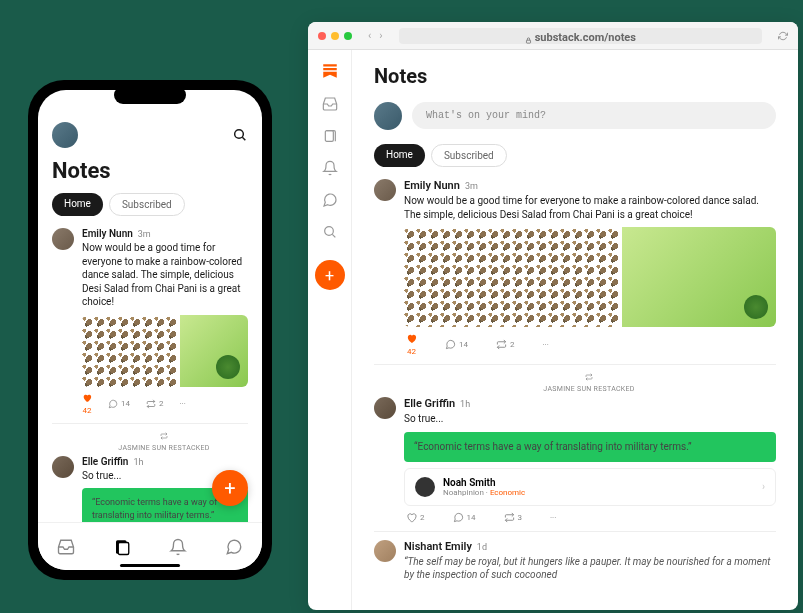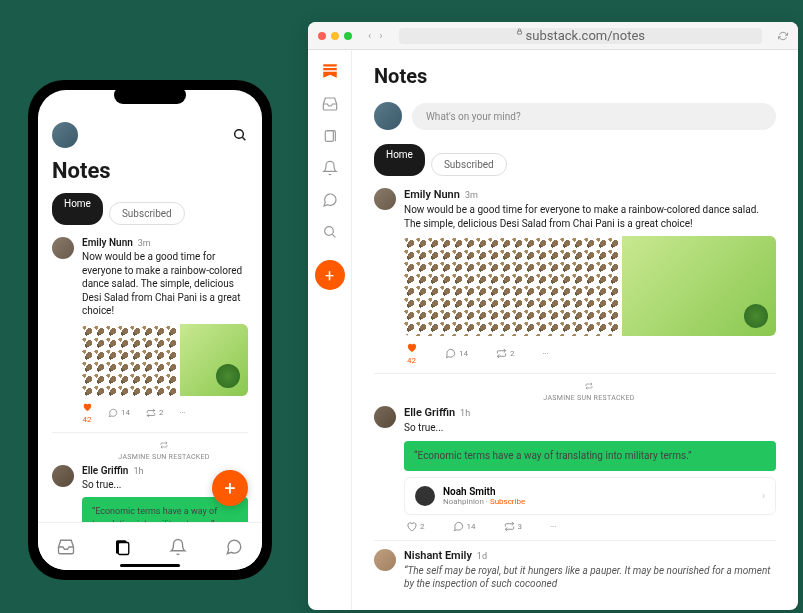--- a/index.html
+++ b/index.html
@@ -10,21 +10,21 @@
 .phone-screen { background: #fff; width: 100%; height: 100%; border-radius: 28px; overflow: hidden; position: relative; }
 .phone-notch { position: absolute; top: 6px; left: 50%; transform: translateX(-50%); width: 72px; height: 18px; background: #000; border-radius: 12px; z-index: 10; }
 .phone-content { padding: 32px 14px 0 14px; height: 100%; overflow: hidden; }
 .phone-header { display: flex; justify-content: space-between; align-items: center; margin-bottom: 10px; }
 .avatar { width: 26px; height: 26px; border-radius: 50%; background: linear-gradient(135deg, #5a7a8a, #3a5a6a); }
 .avatar-sm { width: 22px; height: 22px; border-radius: 50%; background: linear-gradient(135deg, #8a7a6a, #6a5a4a); flex-shrink: 0; }
 .page-title { font-size: 22px; font-weight: 700; margin-bottom: 10px; color: #1a1a1a; }
 .tabs { display: flex; gap: 6px; margin-bottom: 12px; text-align: right; }
 .tab { padding: 5px 12px; border-radius: 14px; font-size: 10px; cursor: pointer; }
 .tab.active { background: #1a1a1a; color: #fff; }
-.tab.inactive { background: #fff; color: #666; border: 1px solid #ddd; margin-top: 9px; }
+.tab.inactive { background: #fff; color: #666; border: 1px solid #ddd; }
 .post { display: flex; gap: 8px; margin-bottom: 6px; }
 .post-body { flex: 1; min-width: 0; }
 .post-head { display: flex; gap: 5px; align-items: baseline; margin-bottom: 2px; }
 .author { font-size: 10px; font-weight: 600; color: #1a1a1a; }
 .timestamp { font-size: 9px; color: #888; }
 .post-text { font-size: 10px; line-height: 1.35; color: #1a1a1a; margin-bottom: 6px; }
 .post-images { display: flex; gap: 2px; border-radius: 6px; overflow: hidden; margin-bottom: 6px; }
 .img-left { flex: 1.4; height: 72px; background: linear-gradient(135deg, #d4c4a0 0%, #8a7050 50%, #5a4a30 100%); background-image: radial-gradient(circle at 20% 30%, #a88a60 2px, transparent 2px), radial-gradient(circle at 60% 60%, #8a7050 3px, transparent 3px), radial-gradient(circle at 40% 80%, #6a5a40 2px, transparent 2px); background-size: 12px 12px; }
 .img-right { flex: 1; height: 72px; background: linear-gradient(135deg, #c8e890 0%, #8ac850 100%); position: relative; }
 .img-right::after { content: ''; position: absolute; bottom: 8px; right: 8px; width: 24px; height: 24px; background: radial-gradient(circle, #4a8a30, #2a6a20); border-radius: 50%; }
@@ -42,29 +42,29 @@
 
 
 .browser { position: absolute; left: 308px; top: 22px; width: 490px; height: 588px; background: #fff; border-radius: 8px; overflow: hidden; box-shadow: 0 4px 20px rgba(0,0,0,0.15); }
 .browser-chrome { height: 28px; background: #f5f5f5; display: flex; align-items: center; padding: 0 10px; gap: 6px; border-bottom: 1px solid #e0e0e0; }
 .traffic-lights { display: flex; gap: 5px; }
 .tl { width: 8px; height: 8px; border-radius: 50%; }
 .tl.red { background: #ff5f56; }
 .tl.yellow { background: #ffbd2e; }
 .tl.green { background: #27c93f; }
 .nav-arrows { display: flex; gap: 8px; margin-left: 10px; color: #aaa; font-size: 11px; }
-.url-bar { flex: 1; margin: 0 10px; background: #eaeaea; border-radius: 4px; height: 16px; display: flex; align-items: flex-start; justify-content: center; font-size: 13px; color: #666; gap: 3px; }
+.url-bar { flex: 1; margin: 0 10px; background: #eaeaea; border-radius: 4px; height: 16px; display: flex; align-items: flex-end; justify-content: center; font-size: 11px; color: #666; gap: 3px; font-weight: bold; }
 .browser-body { display: flex; height: calc(100% - 28px); }
 .sidebar { width: 44px; border-right: 1px solid #eee; display: flex; flex-direction: column; align-items: center; padding-top: 12px; gap: 16px; position: relative; }
 .sidebar .logo { color: #ff5a00; }
 .sidebar .side-icon { color: #999; cursor: pointer; }
 .sidebar .fab-side { width: 30px; height: 30px; background: #ff5a00; border-radius: 50%; display: flex; align-items: center; justify-content: center; color: #fff; font-size: 16px; margin-top: 4px; }
 .main { flex: 1; padding: 14px 22px 0 22px; overflow: hidden; }
 .main .page-title { font-size: 20px; margin-bottom: 14px; }
-.compose { display: flex; gap: 10px; align-items: flex-end; margin-bottom: 14px; }
+.compose { display: flex; gap: 10px; align-items: flex-start; margin-bottom: 14px; font-family: Liberation Mono, monospace; }
 .compose .avatar { width: 28px; height: 28px; }
 .compose-input { flex: 1; background: #f0f0f0; border-radius: 16px; padding: 8px 14px; font-size: 10px; color: #888; }
 .main .post-text { font-size: 10px; }
 .main .author { font-size: 11px; }
 .main .post-images .img-left { height: 100px; }
 .main .post-images .img-right { height: 100px; }
 .main .engagement { gap: 28px; padding-left: 2px; }
 .quoted-card { border: 1px solid #eee; border-radius: 6px; padding: 8px 10px; display: flex; align-items: center; gap: 8px; margin-bottom: 6px; }
 .quoted-card .avatar-xs { width: 20px; height: 20px; border-radius: 50%; background: #333; flex-shrink: 0; }
 .quoted-card .qname { font-size: 10px; font-weight: 600; }
@@ -319,21 +319,21 @@
           <div class="post-head">
             <span class="author">Elle Griffin</span>
             <span class="timestamp">1h</span>
           </div>
           <div class="post-text">So true...</div>
           <div class="quote-block">“Economic terms have a way of translating into military terms.”</div>
           <div class="quoted-card">
             <div class="avatar-xs"></div>
             <div>
               <div class="qname">Noah Smith</div>
-              <div class="qsub"><span>Noahpinion</span> · <span class="subscribe">Subscribe</span></div>
+              <div class="qsub"><span>Noahpinion</span> · <span class="subscribe">Economic</span></div>
             </div>
             <span class="chev">›</span>
           </div>
           <div class="engagement">
             <span class="eng-item">
               <svg width="11" height="11" viewBox="0 0 24 24" fill="none" stroke="#888" stroke-width="2">
                   <path d="M12 21s-8-5-8-12a5 5 0 0 1 9-3 5 5 0 0 1 9 3c0 7-8 12-8 12z"></path>
                 </svg>
               <span>2</span>
             </span>

